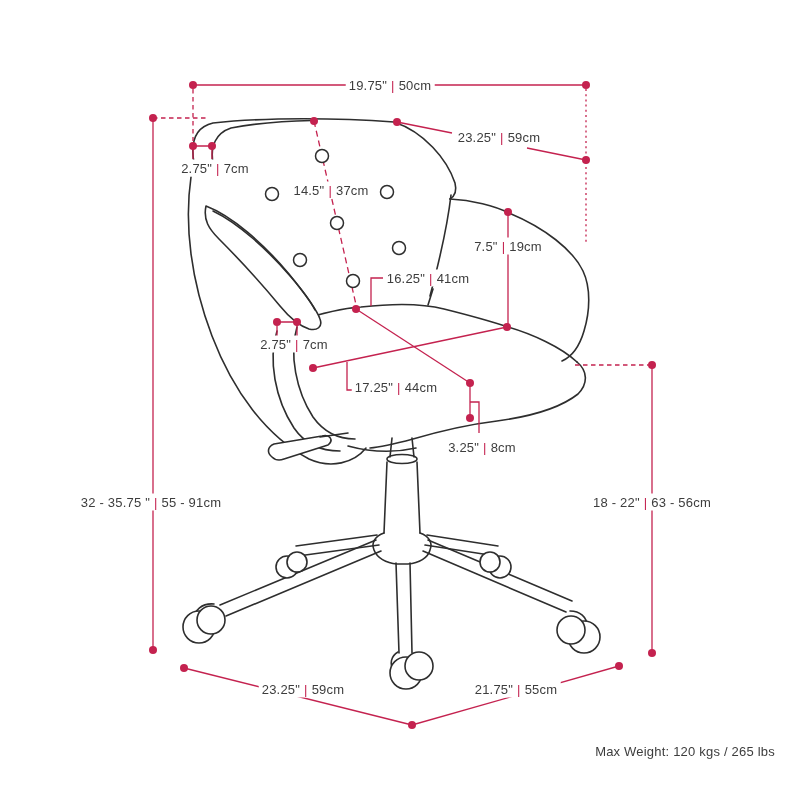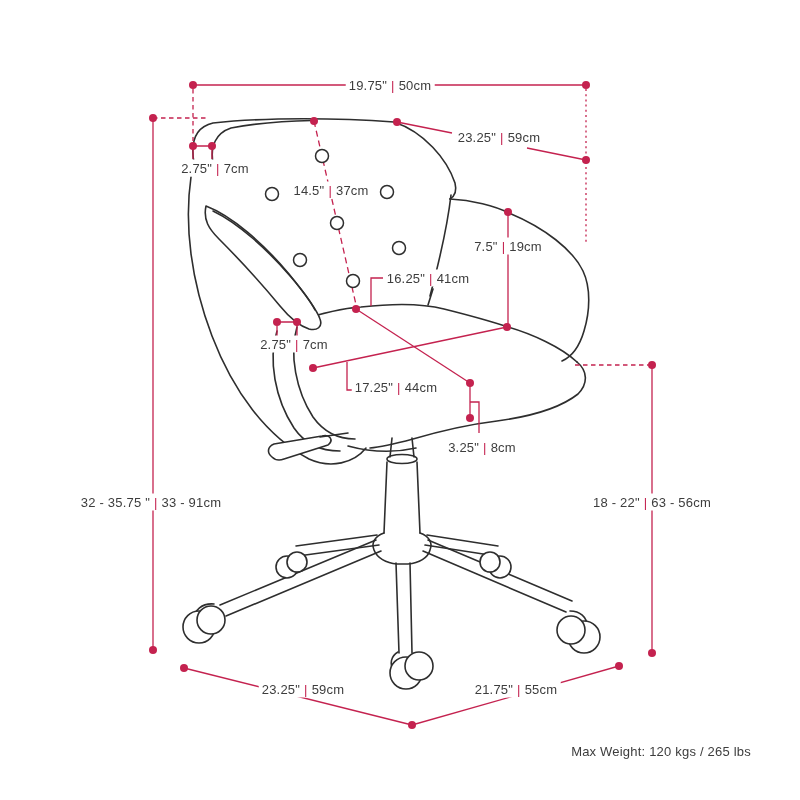--- a/index.html
+++ b/index.html
@@ -20,21 +20,21 @@
   .dim path{fill:none;stroke:var(--dim);stroke-width:1.3;}
   .dim .dash{stroke-dasharray:4.5 3.5;}
   .dim .dashlong{stroke-dasharray:6 4;}
   .dim .dots{stroke-dasharray:2 3.2;}
   .dim circle{fill:var(--dim);stroke:none;}
   .dim-label{position:absolute;transform:translate(-50%,-50%);background:var(--bg);
       padding:1px 3px;font-size:13px;line-height:15px;color:var(--txt);white-space:nowrap;
       display:flex;align-items:center;gap:4px;letter-spacing:.2px;}
   .dim-label .sep{color:var(--dim);font-weight:400;}
   .footer-note{position:absolute;transform:translate(-50%,-50%);font-size:13px;color:var(--txt);
-      white-space:nowrap;letter-spacing:.2px;}
+      white-space:nowrap;letter-spacing:.2px;margin-left:24px;}
 </style>
 </head>
 <body>
 
 <div class="stage">
 
   <svg width="800" height="800" viewBox="0 0 800 800">
 
     <g class="chair">
 
@@ -203,21 +203,21 @@
       <span>44cm</span>
   </div>
   <div class="dim-label" style="left:482px;top:447px">
     <span>3.25"</span>
       <span class="sep">|</span>
       <span>8cm</span>
   </div>
   <div class="dim-label" style="left:151px;top:502px">
     <span>32 - 35.75 "</span>
       <span class="sep">|</span>
-      <span>33 - 91cm</span>
+      <span>55 - 91cm</span>
   </div>
   <div class="dim-label" style="left:652px;top:502px">
     <span>18 - 22"</span>
       <span class="sep">|</span>
       <span>63 - 56cm</span>
   </div>
   <div class="dim-label" style="left:303px;top:689px">
     <span>23.25"</span>
       <span class="sep">|</span>
       <span>59cm</span>

